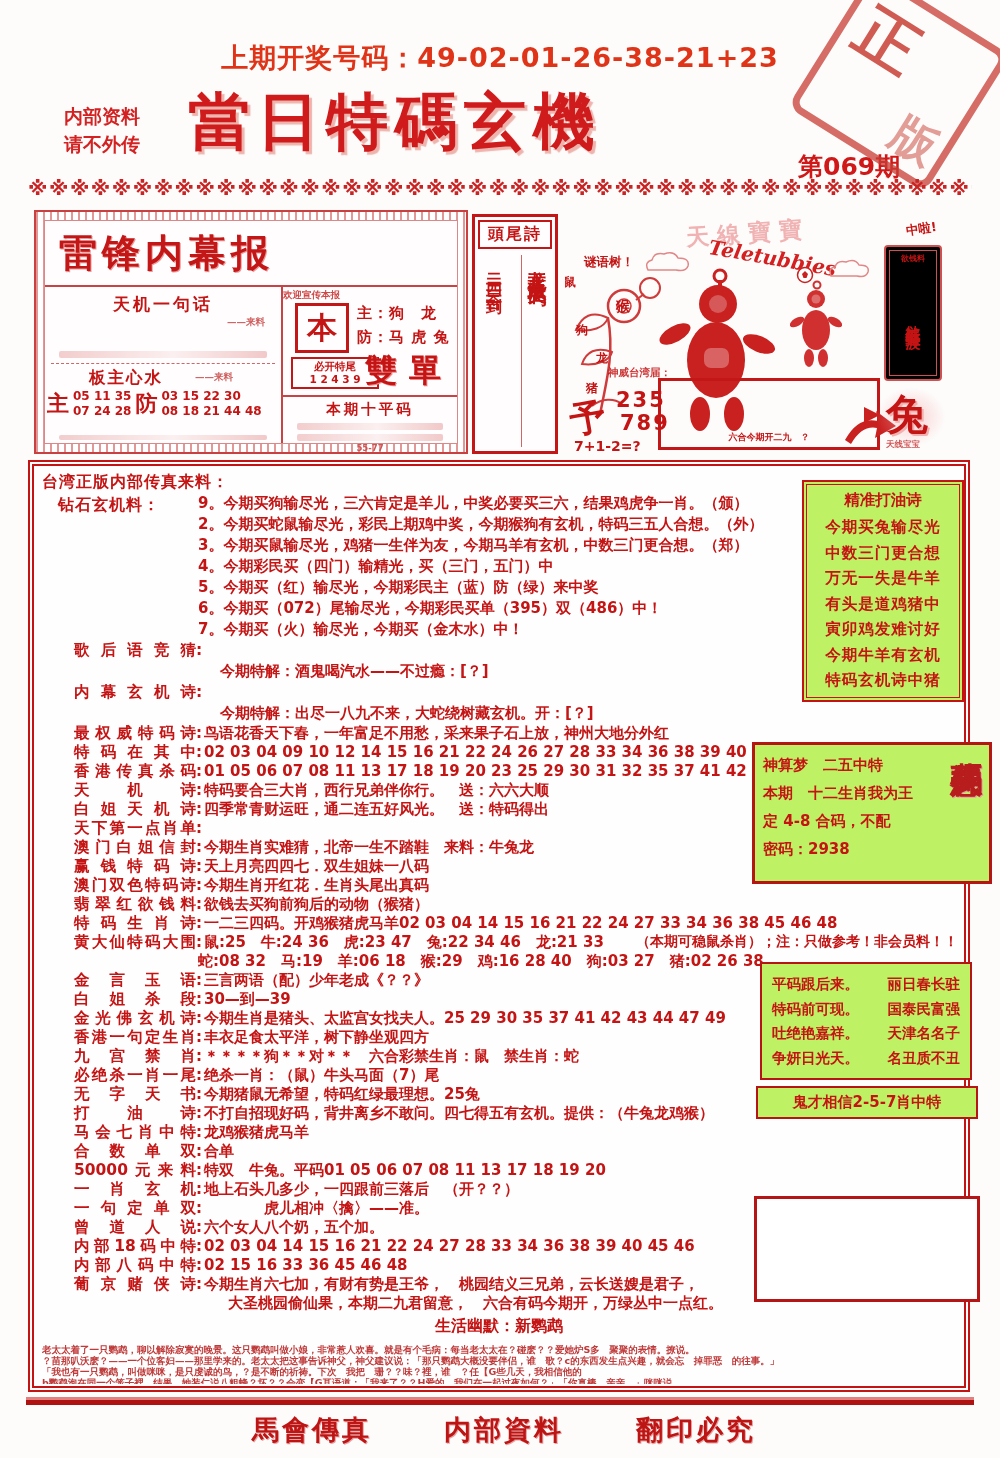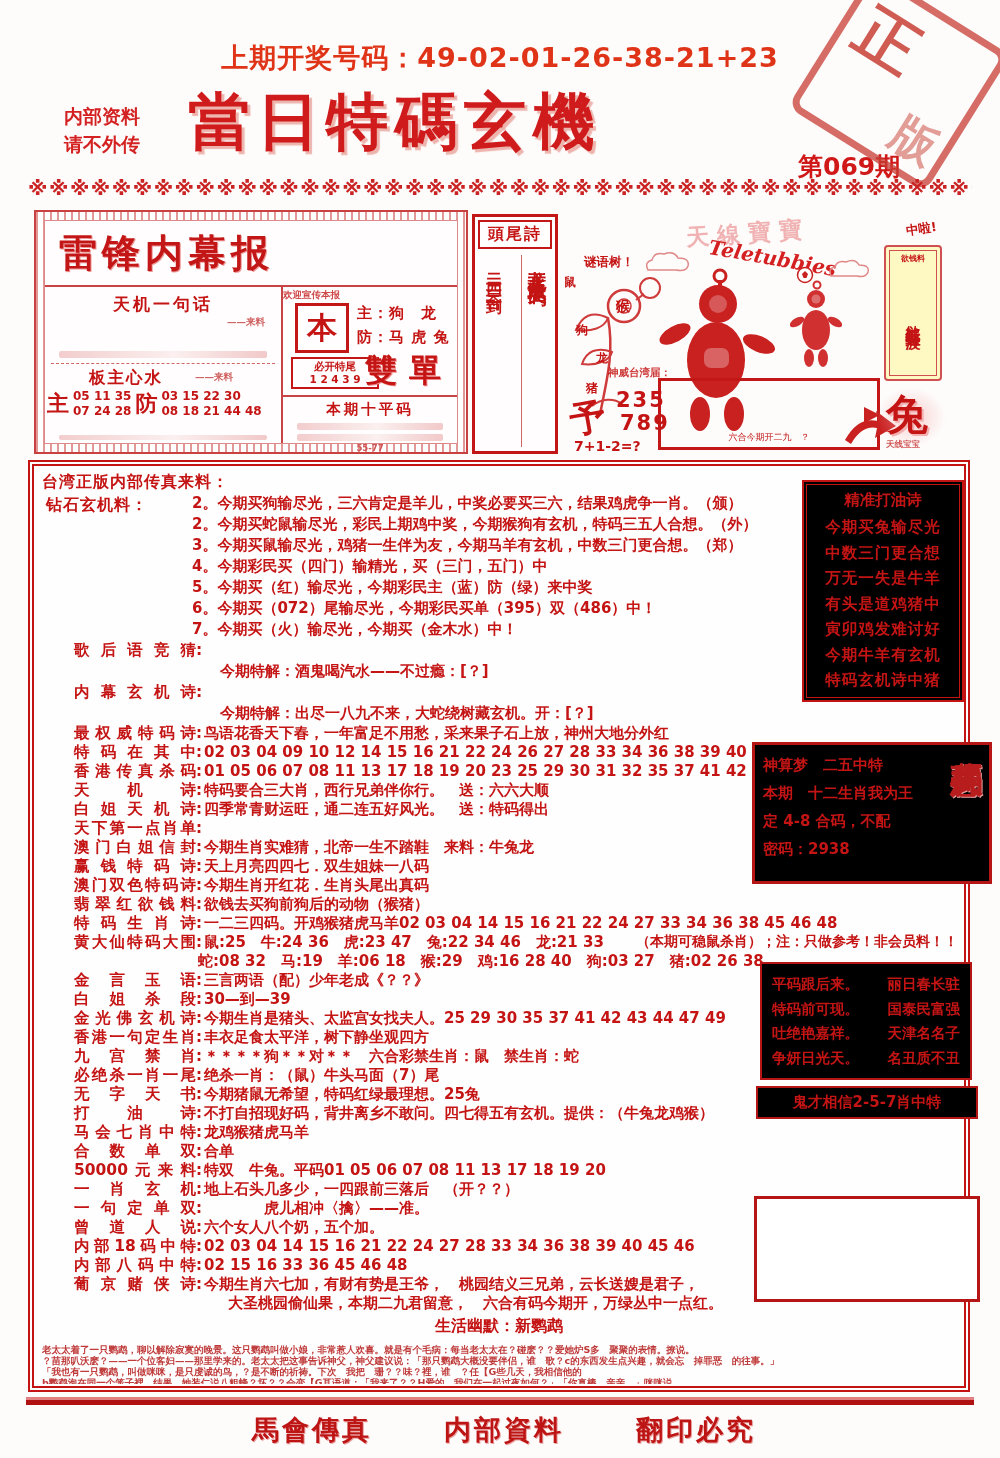--- a/index.html
+++ b/index.html
@@ -73,73 +73,73 @@
   .tele *{position:absolute;}
   .tw-watermark{left:128px;top:4px;font-size:23px;color:#f0b2b2;font-weight:bold;letter-spacing:8px;
          transform:rotate(-4deg);white-space:nowrap;}
   .tele-script{left:150px;top:32px;font-size:20px;font-style:italic;font-weight:bold;color:#d42020;
          transform:rotate(10deg);font-family:"DejaVu Serif",serif;white-space:nowrap;}
   .riddle{left:26px;top:40px;font-size:12.5px;font-weight:bold;}
   .flower{left:4px;top:52px;width:120px;height:152px;}
   .flower span{position:absolute;font-weight:bold;font-size:12px;}
   .shenwei{left:50px;top:152px;font-size:10.5px;font-weight:bold;opacity:.85;}
   .tele-box{left:100px;top:164px;width:222px;height:72px;border:3.5px solid #c31717;box-sizing:border-box;}
-  .tele-box-cap{left:0;right:0;bottom:3px;font-size:9px;font-weight:normal;text-align:center;margin-top:36px;}
+  .tele-box-cap{left:0;right:0;bottom:3px;font-size:9px;font-weight:bold;text-align:center;margin-top:36px;}
   .yu{left:12px;top:180px;font-size:36px;font-weight:bold;font-family:"DejaVu Serif",serif;
          transform:rotate(-10deg);}
   .numtop{left:58px;top:174px;font-size:21px;font-weight:bold;letter-spacing:2px;}
   .numbot{left:62px;top:197px;font-size:21px;font-weight:bold;letter-spacing:2px;}
   .formula{left:16px;top:224px;font-size:14px;font-weight:bold;}
   .bigtubby{left:100px;top:50px;width:122px;height:172px;}
   .smalltubby{left:232px;top:64px;width:52px;height:92px;}
   .cloud1{left:84px;top:36px;width:52px;height:24px;}
   .cloud2{left:268px;top:44px;width:48px;height:22px;}
   .football{left:238px;top:52px;width:18px;height:18px;}
   .curved-arrow{left:284px;top:194px;width:56px;height:40px;}
   
   .rcol{position:absolute;top:205px;left:880px;width:120px;height:255px;}
   .rc-zhongla{position:absolute;left:26px;top:16px;font-size:12.5px;font-weight:bold;transform:rotate(-8deg);}
   .rc-banner{position:absolute;left:4px;top:40px;width:58px;height:136px;border:2px solid #cf5050;
-         background:#fef9c3;box-sizing:border-box;border-radius:4px;}
+         background:#000000;box-sizing:border-box;border-radius:4px;}
   .rc-banner-in{position:absolute;inset:3px;border:1.5px solid #cf5050;}
   .rc-banner-top{position:absolute;top:2px;left:0;right:0;text-align:center;font-size:8px;font-weight:bold;}
   .rc-banner-txt{position:absolute;top:14px;left:0;right:0;bottom:2px;writing-mode:vertical-rl;
          margin:auto;font-size:15px;font-weight:bold;letter-spacing:2px;text-align:center;width:18px;}
   .rc-rabbit-halo{position:absolute;left:-4px;top:182px;width:70px;height:60px;border-radius:50%;
          background:radial-gradient(ellipse at center,rgba(244,170,170,.55),rgba(244,170,170,0) 70%);}
   .rc-rabbit{position:absolute;left:6px;top:182px;font-size:42px;font-weight:bold;
          font-family:"DejaVu Serif",serif;text-shadow:2px 2px 0 #f2b0b0;}
   .rc-rabbit-arrow{position:absolute;left:-16px;top:202px;width:0;height:0;
          border-top:8px solid transparent;border-bottom:8px solid transparent;border-left:16px solid #c92020;}
   .rc-rabbit-cap{position:absolute;left:6px;top:234px;font-size:8.5px;font-weight:bold;color:#d05555;}
   
   .main-box{position:absolute;top:460px;left:28px;width:942px;height:932px;border:6px double #c31313;
          background:#fffefe;box-sizing:border-box;}
   .content{position:absolute;inset:2px 4px;font-weight:bold;overflow:hidden;}
   .src{font-size:16px;margin:3px 0 0 4px;letter-spacing:1px;line-height:22px;}
-  .diamond{display:flex;margin-left:8px;gap:6px;}
+  .diamond{display:flex;margin-left:20px;}
   .dlabel{font-size:16px;width:140px;flex:none;letter-spacing:1px;padding-top:2px;}
   .ditem{font-size:15px;line-height:21px;white-space:nowrap;}
   .seclab{font-size:15.5px;margin-left:36px;width:122px;display:inline-block;
           text-align:justify;text-align-last:justify;vertical-align:bottom;}
   .gline{line-height:21px;font-size:15.5px;}
   .sub{font-size:15px;margin-left:182px;line-height:21px;white-space:nowrap;}
   .row{display:flex;line-height:19px;font-size:15px;white-space:nowrap;}
   .row .lbl{margin-left:36px;width:122px;flex:none;font-size:15.5px;
           text-align:justify;text-align-last:justify;}
   .row .colon{flex:none;margin-right:2px;}
   .row .txt{flex:none;}
   .huang{position:relative;}
   .huang-note{position:absolute;right:2px;top:0;font-size:14px;white-space:nowrap;}
   .spacer-lbl{margin-left:160px;}
   .humor{text-align:center;font-size:16px;line-height:22px;margin-top:2px;}
   .fine{margin:7px 4px 0 4px;font-size:9.5px;line-height:11px;font-weight:bold;color:#bf3a3a;}
   .fine div{white-space:nowrap;overflow:hidden;}
   
-  .sbox{position:absolute;background:#000000;z-index:3;box-sizing:border-box;}
+  .sbox{position:absolute;background:#bef264;z-index:3;box-sizing:border-box;}
   .dayou{top:480px;left:802px;width:162px;border:2px solid #c31313;outline:1px solid #c31313;
          outline-offset:-5px;padding:8px 4px 6px;text-align:center;}
   .dayou .t{font-size:15.5px;font-weight:bold;margin-bottom:4px;}
   .dayou .l{font-size:15.5px;font-weight:bold;line-height:25.5px;white-space:nowrap;letter-spacing:1px;}
   .shensuan{top:742px;left:752px;width:240px;height:142px;border:3.5px solid #b51515;padding:6px 8px;}
   .shensuan .sr{font-size:15px;font-weight:bold;line-height:28px;white-space:nowrap;}
   .sart{position:absolute;right:0px;top:-8px;height:160px;writing-mode:vertical-rl;
          font-family:"DejaVu Serif",serif;font-weight:bold;font-size:32px;line-height:44px;
          color:#b81d1d;text-shadow:1px 1px 0 #e9a0a0;}
   .pingma{top:962px;left:760px;width:212px;border:2.5px solid #b51515;padding:8px 10px;}
@@ -311,21 +311,21 @@
   </div>
 
   <div class="main-box">
     <div class="content">
       <div class="src">台湾正版内部传真来料：</div>
 
       <div class="diamond">
         <span class="dlabel">钻石玄机料：</span>
         <div class="ditems">
 
-        <div class="ditem">2。今期买狗输尽光，三六肯定是羊儿，中奖必要买三六，结果鸡虎争一肖。（颁）</div>
+        <div class="ditem">9。今期买狗输尽光，三六肯定是羊儿，中奖必要买三六，结果鸡虎争一肖。（颁）</div>
             <div class="ditem">2。今期买蛇鼠输尽光，彩民上期鸡中奖，今期猴狗有玄机，特码三五人合想。（外）</div>
             <div class="ditem">3。今期买鼠输尽光，鸡猪一生伴为友，今期马羊有玄机，中数三门更合想。（郑）</div>
             <div class="ditem">4。今期彩民买（四门）输精光，买（三门，五门）中</div>
             <div class="ditem">5。今期买（红）输尽光，今期彩民主（蓝）防（绿）来中奖</div>
             <div class="ditem">6。今期买（072）尾输尽光，今期彩民买单（395）双（486）中！</div>
             <div class="ditem">7。今期买（火）输尽光，今期买（金木水）中！</div>
           </div>
       </div>
 
       <div class="gline"><span class="seclab">歌后语竞猜</span>:</div>

